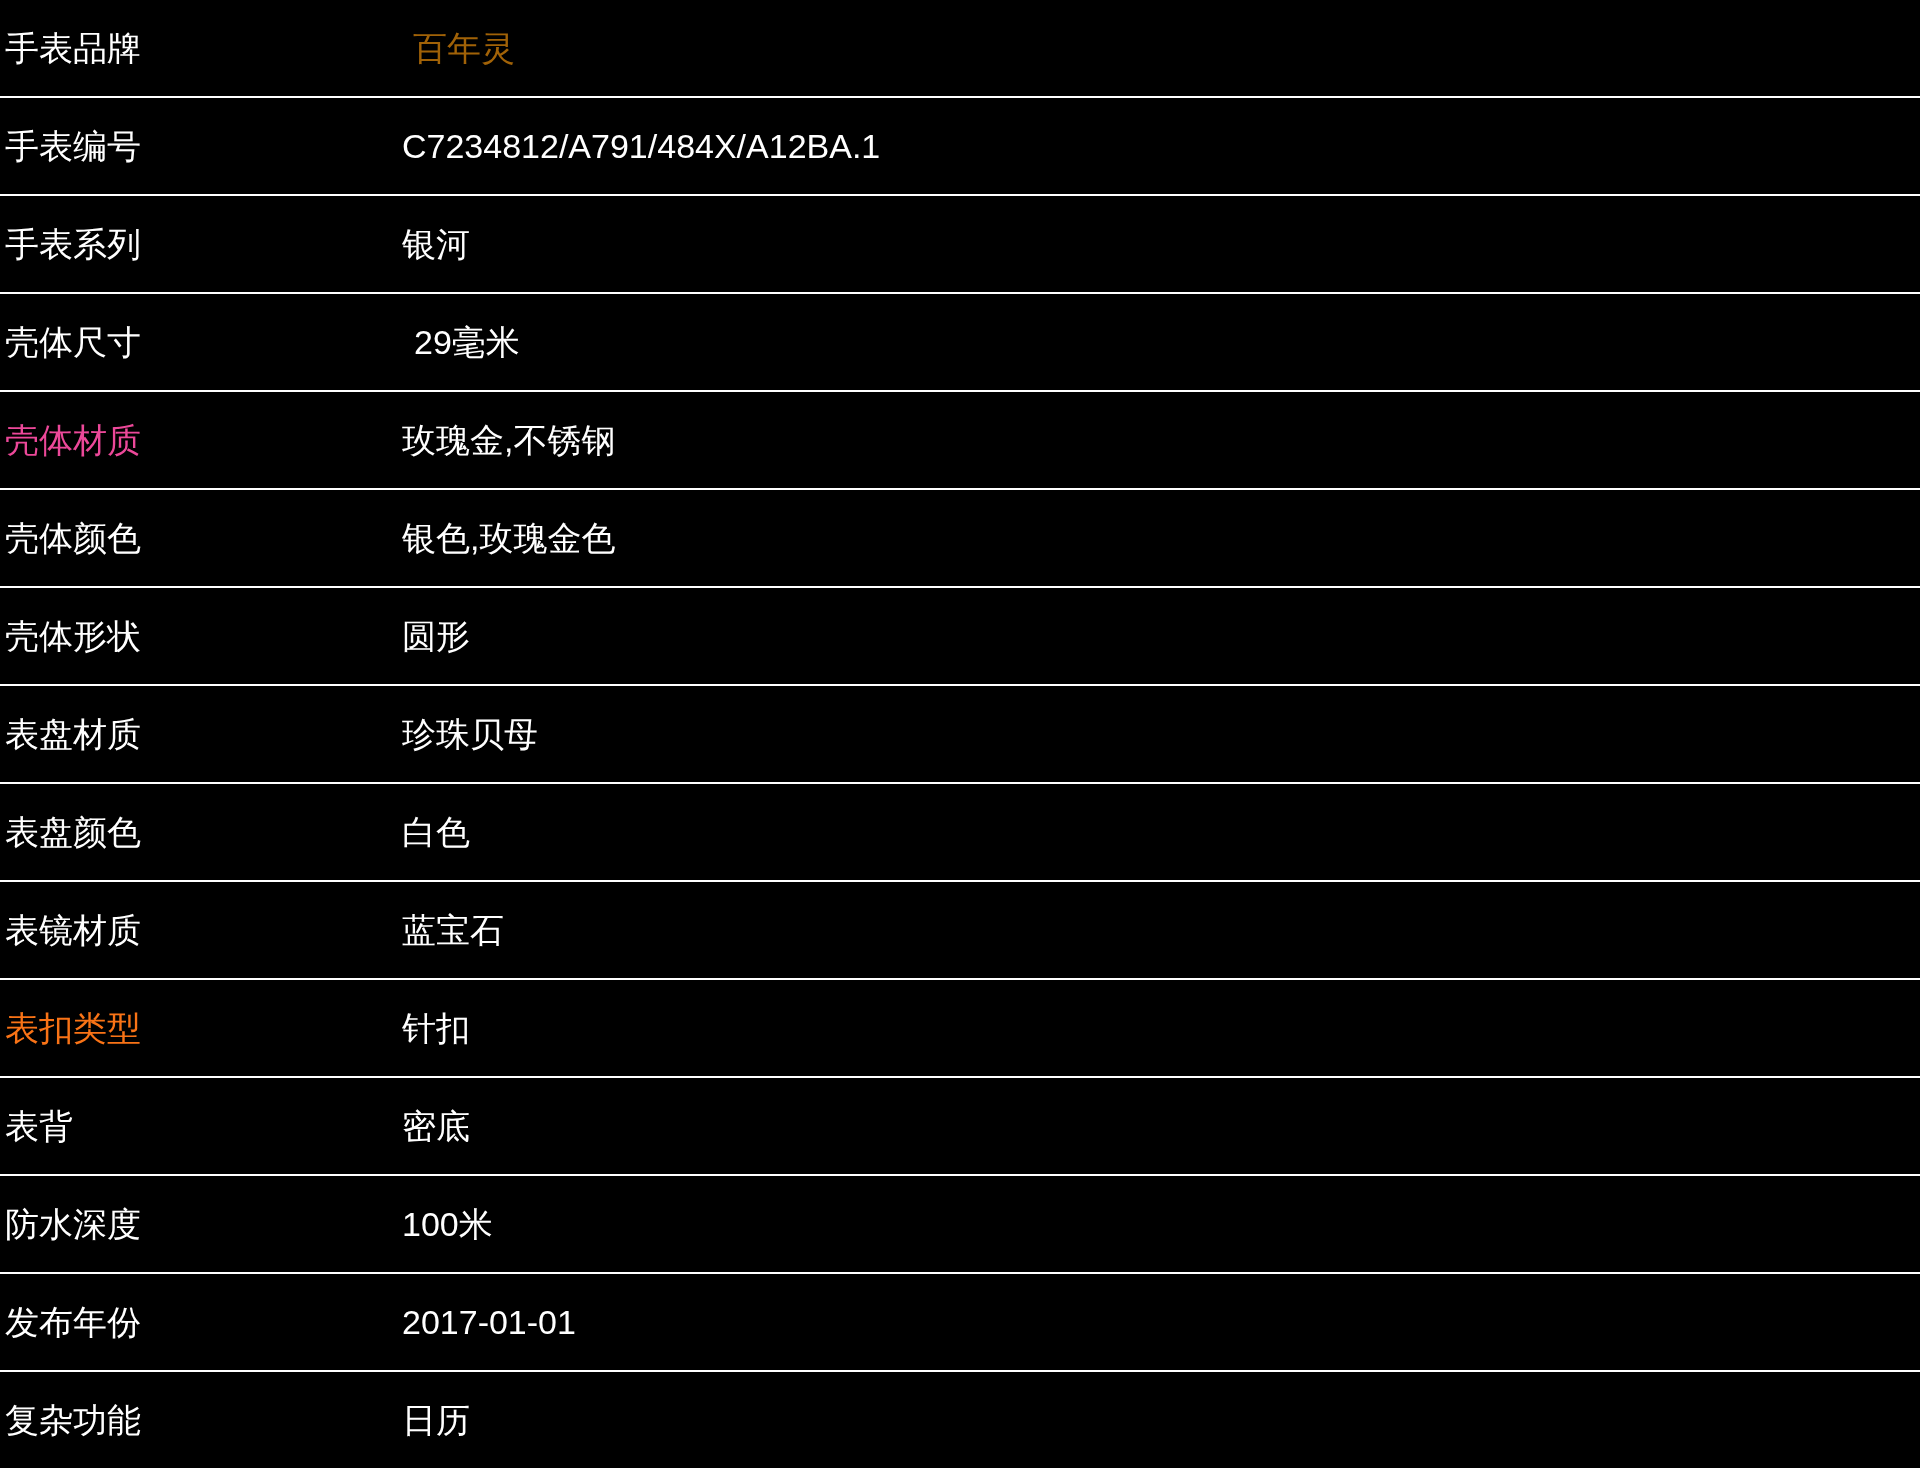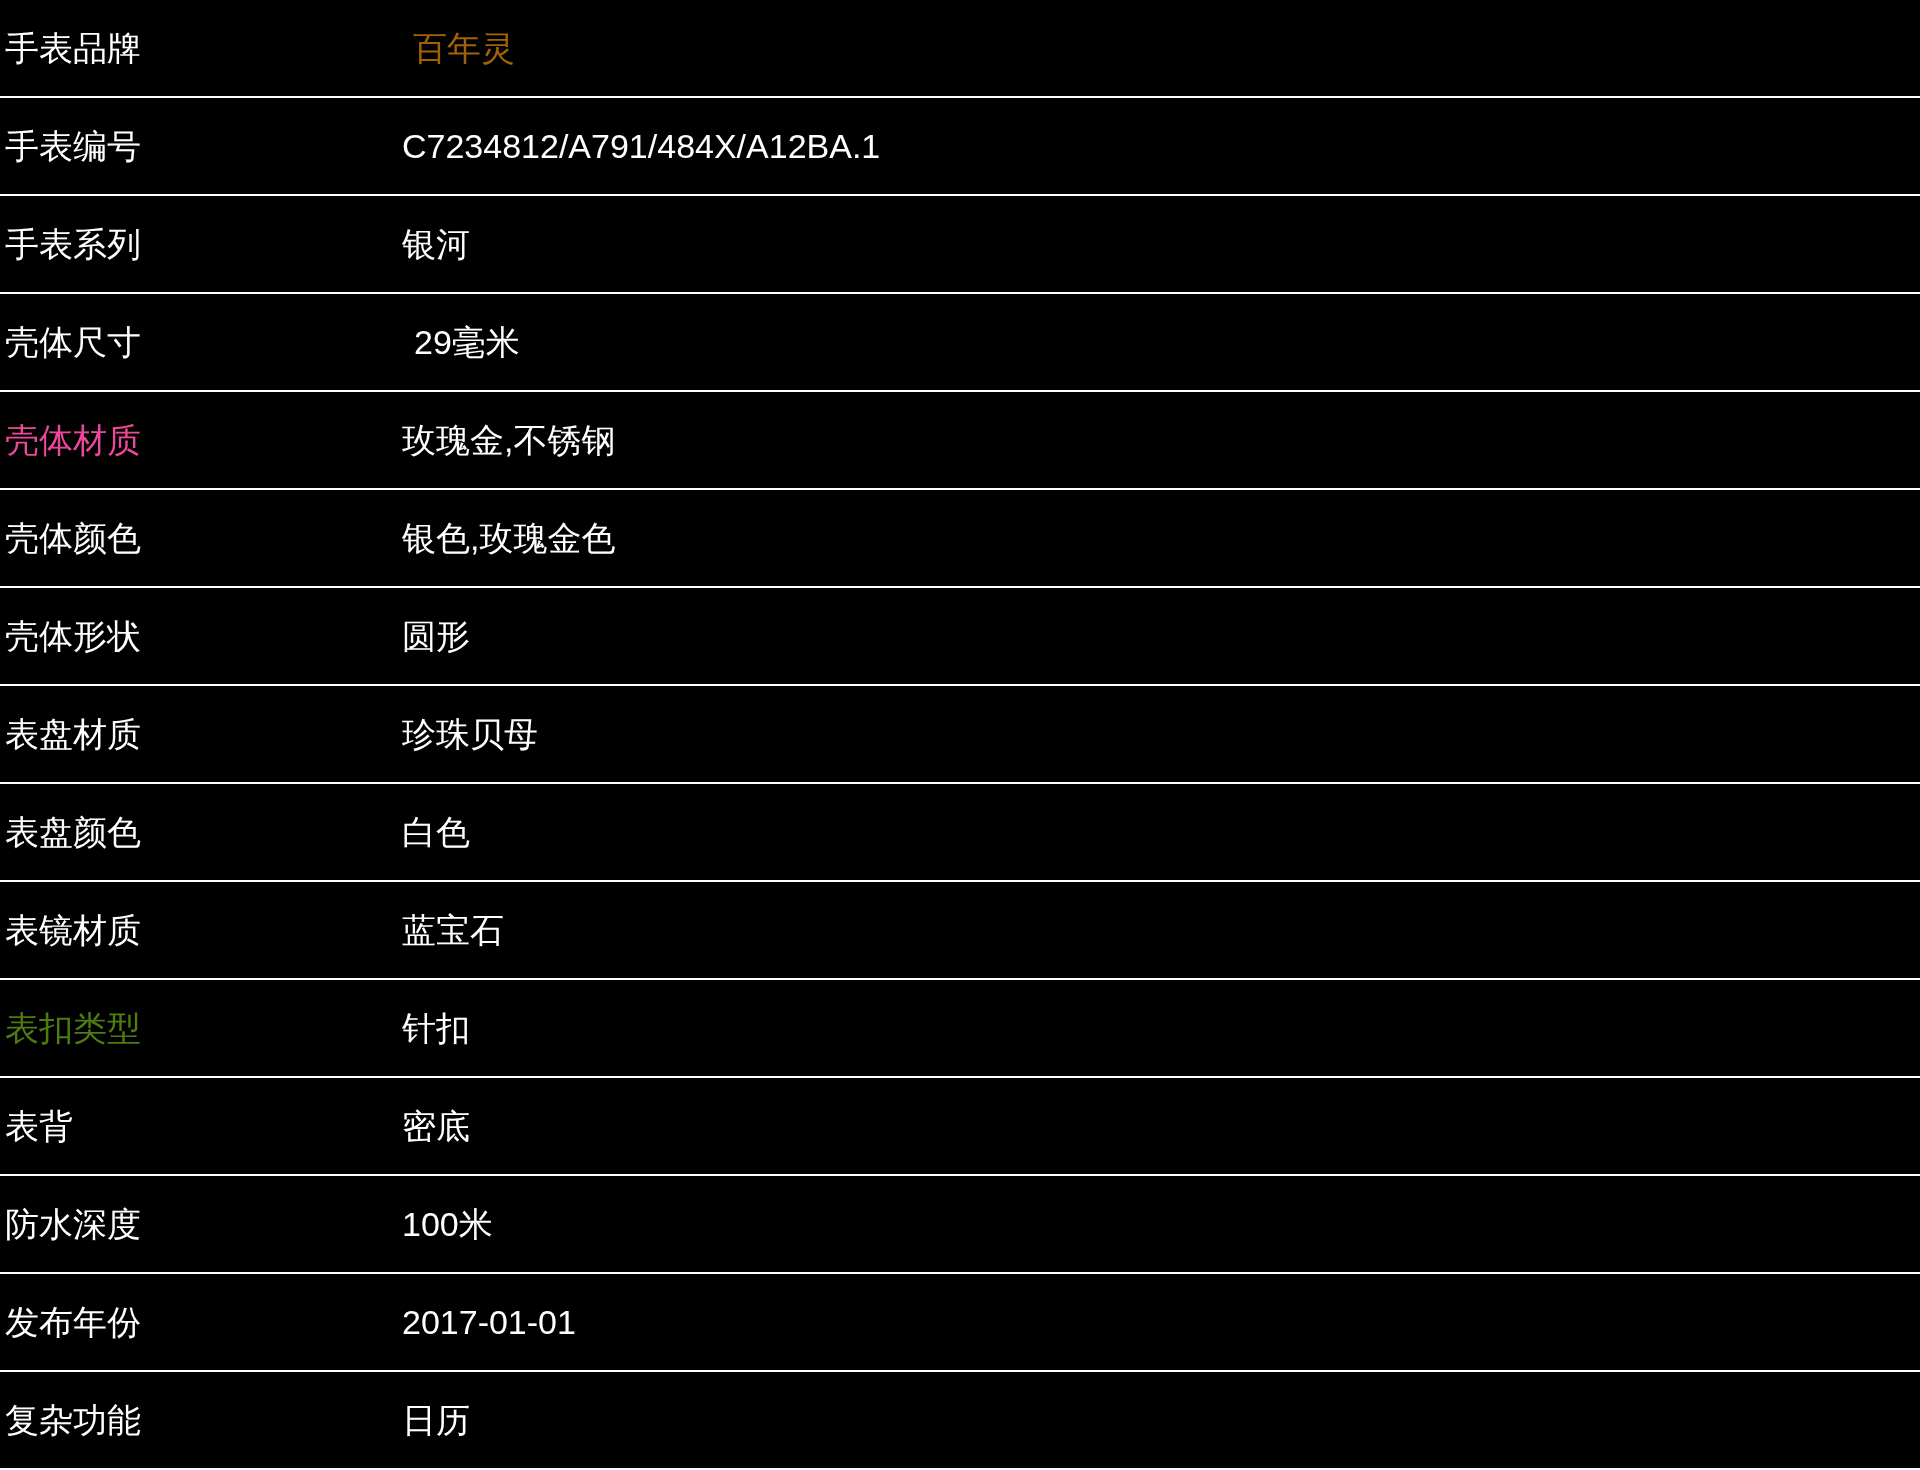--- a/index.html
+++ b/index.html
@@ -87,21 +87,21 @@
     <div class="spec-cell label" style="color: rgb(255, 255, 255);">表盘颜色</div>
     <div class="spec-cell value" style="color: rgb(255, 255, 255);">白色</div>
   </div>
 
   <div class="spec-row" style="border-bottom-color: rgb(255, 255, 255);">
     <div class="spec-cell label" style="color: rgb(255, 255, 255);">表镜材质</div>
     <div class="spec-cell value" style="color: rgb(255, 255, 255);">蓝宝石</div>
   </div>
 
   <div class="spec-row" style="border-bottom-color: rgb(255, 255, 255);">
-    <div class="spec-cell label" style="color: #4d7c0f;">表扣类型</div>
+    <div class="spec-cell label" style="color: #f97316;">表扣类型</div>
     <div class="spec-cell value" style="color: rgb(255, 255, 255);">针扣</div>
   </div>
 
   <div class="spec-row" style="border-bottom-color: rgb(255, 255, 255);">
     <div class="spec-cell label" style="color: rgb(255, 255, 255);">表背</div>
     <div class="spec-cell value" style="color: rgb(255, 255, 255);">密底</div>
   </div>
 
   <div class="spec-row" style="border-bottom-color: rgb(255, 255, 255);">
     <div class="spec-cell label" style="color: rgb(255, 255, 255);">防水深度</div>

